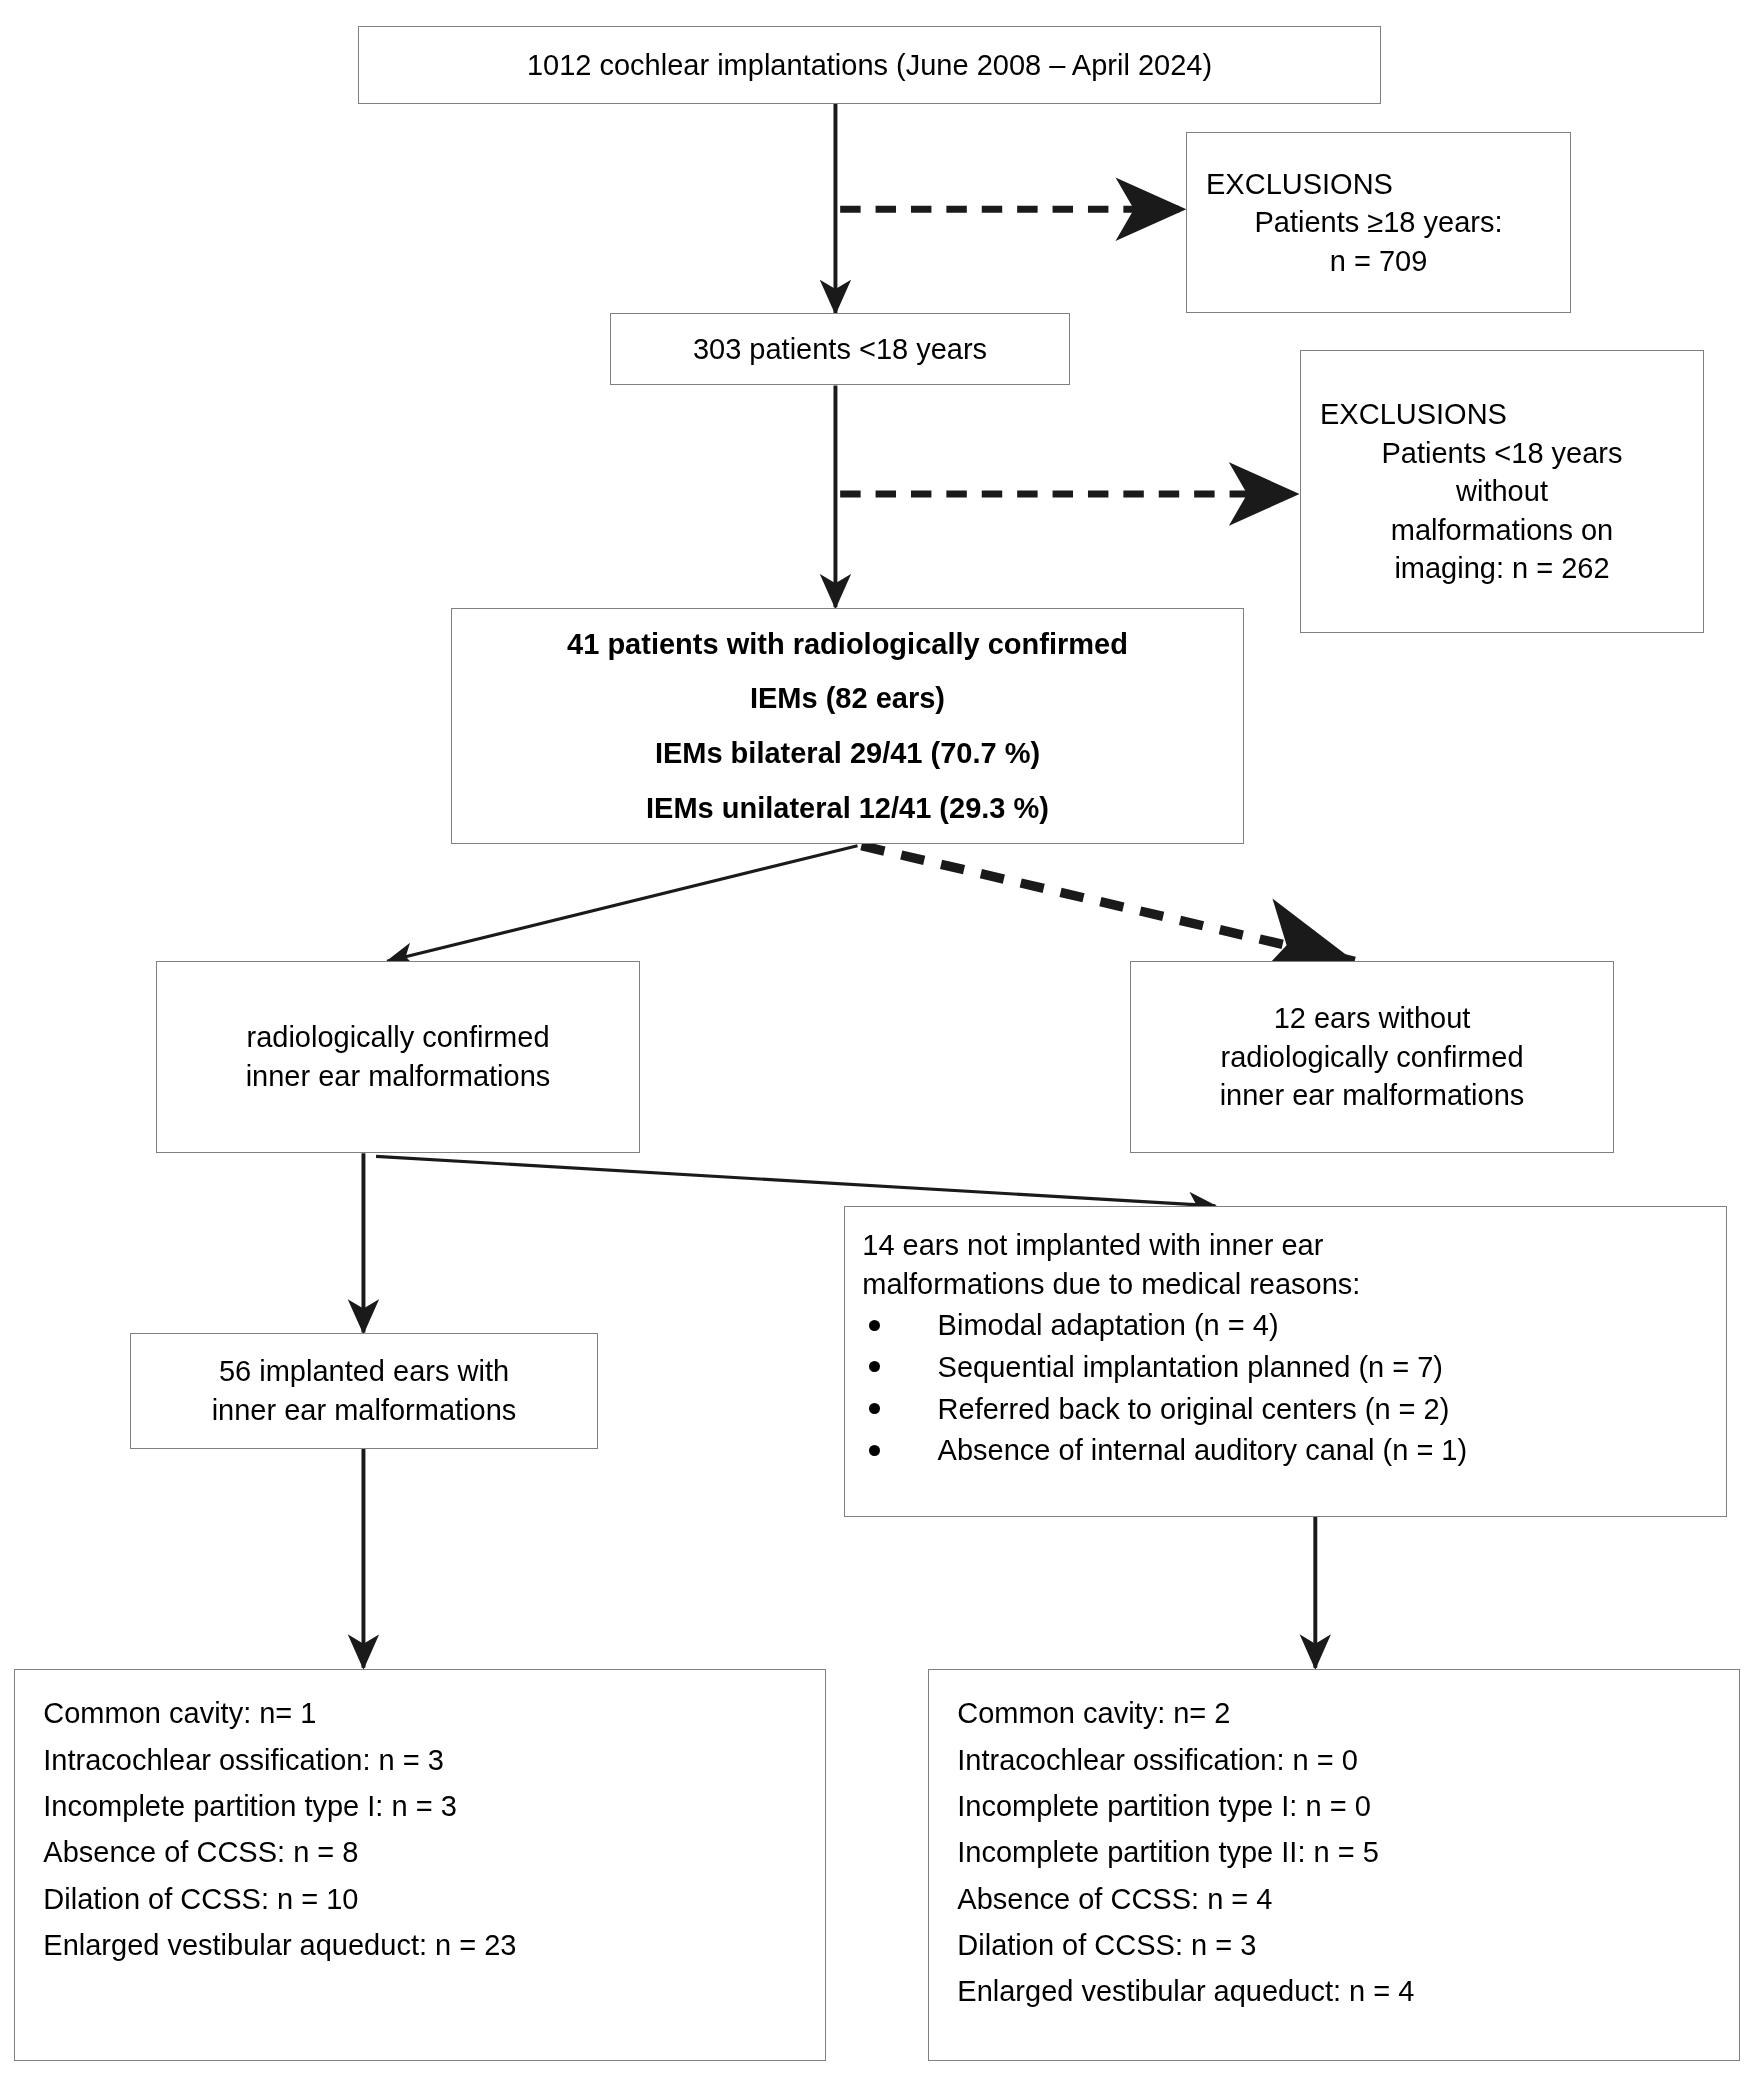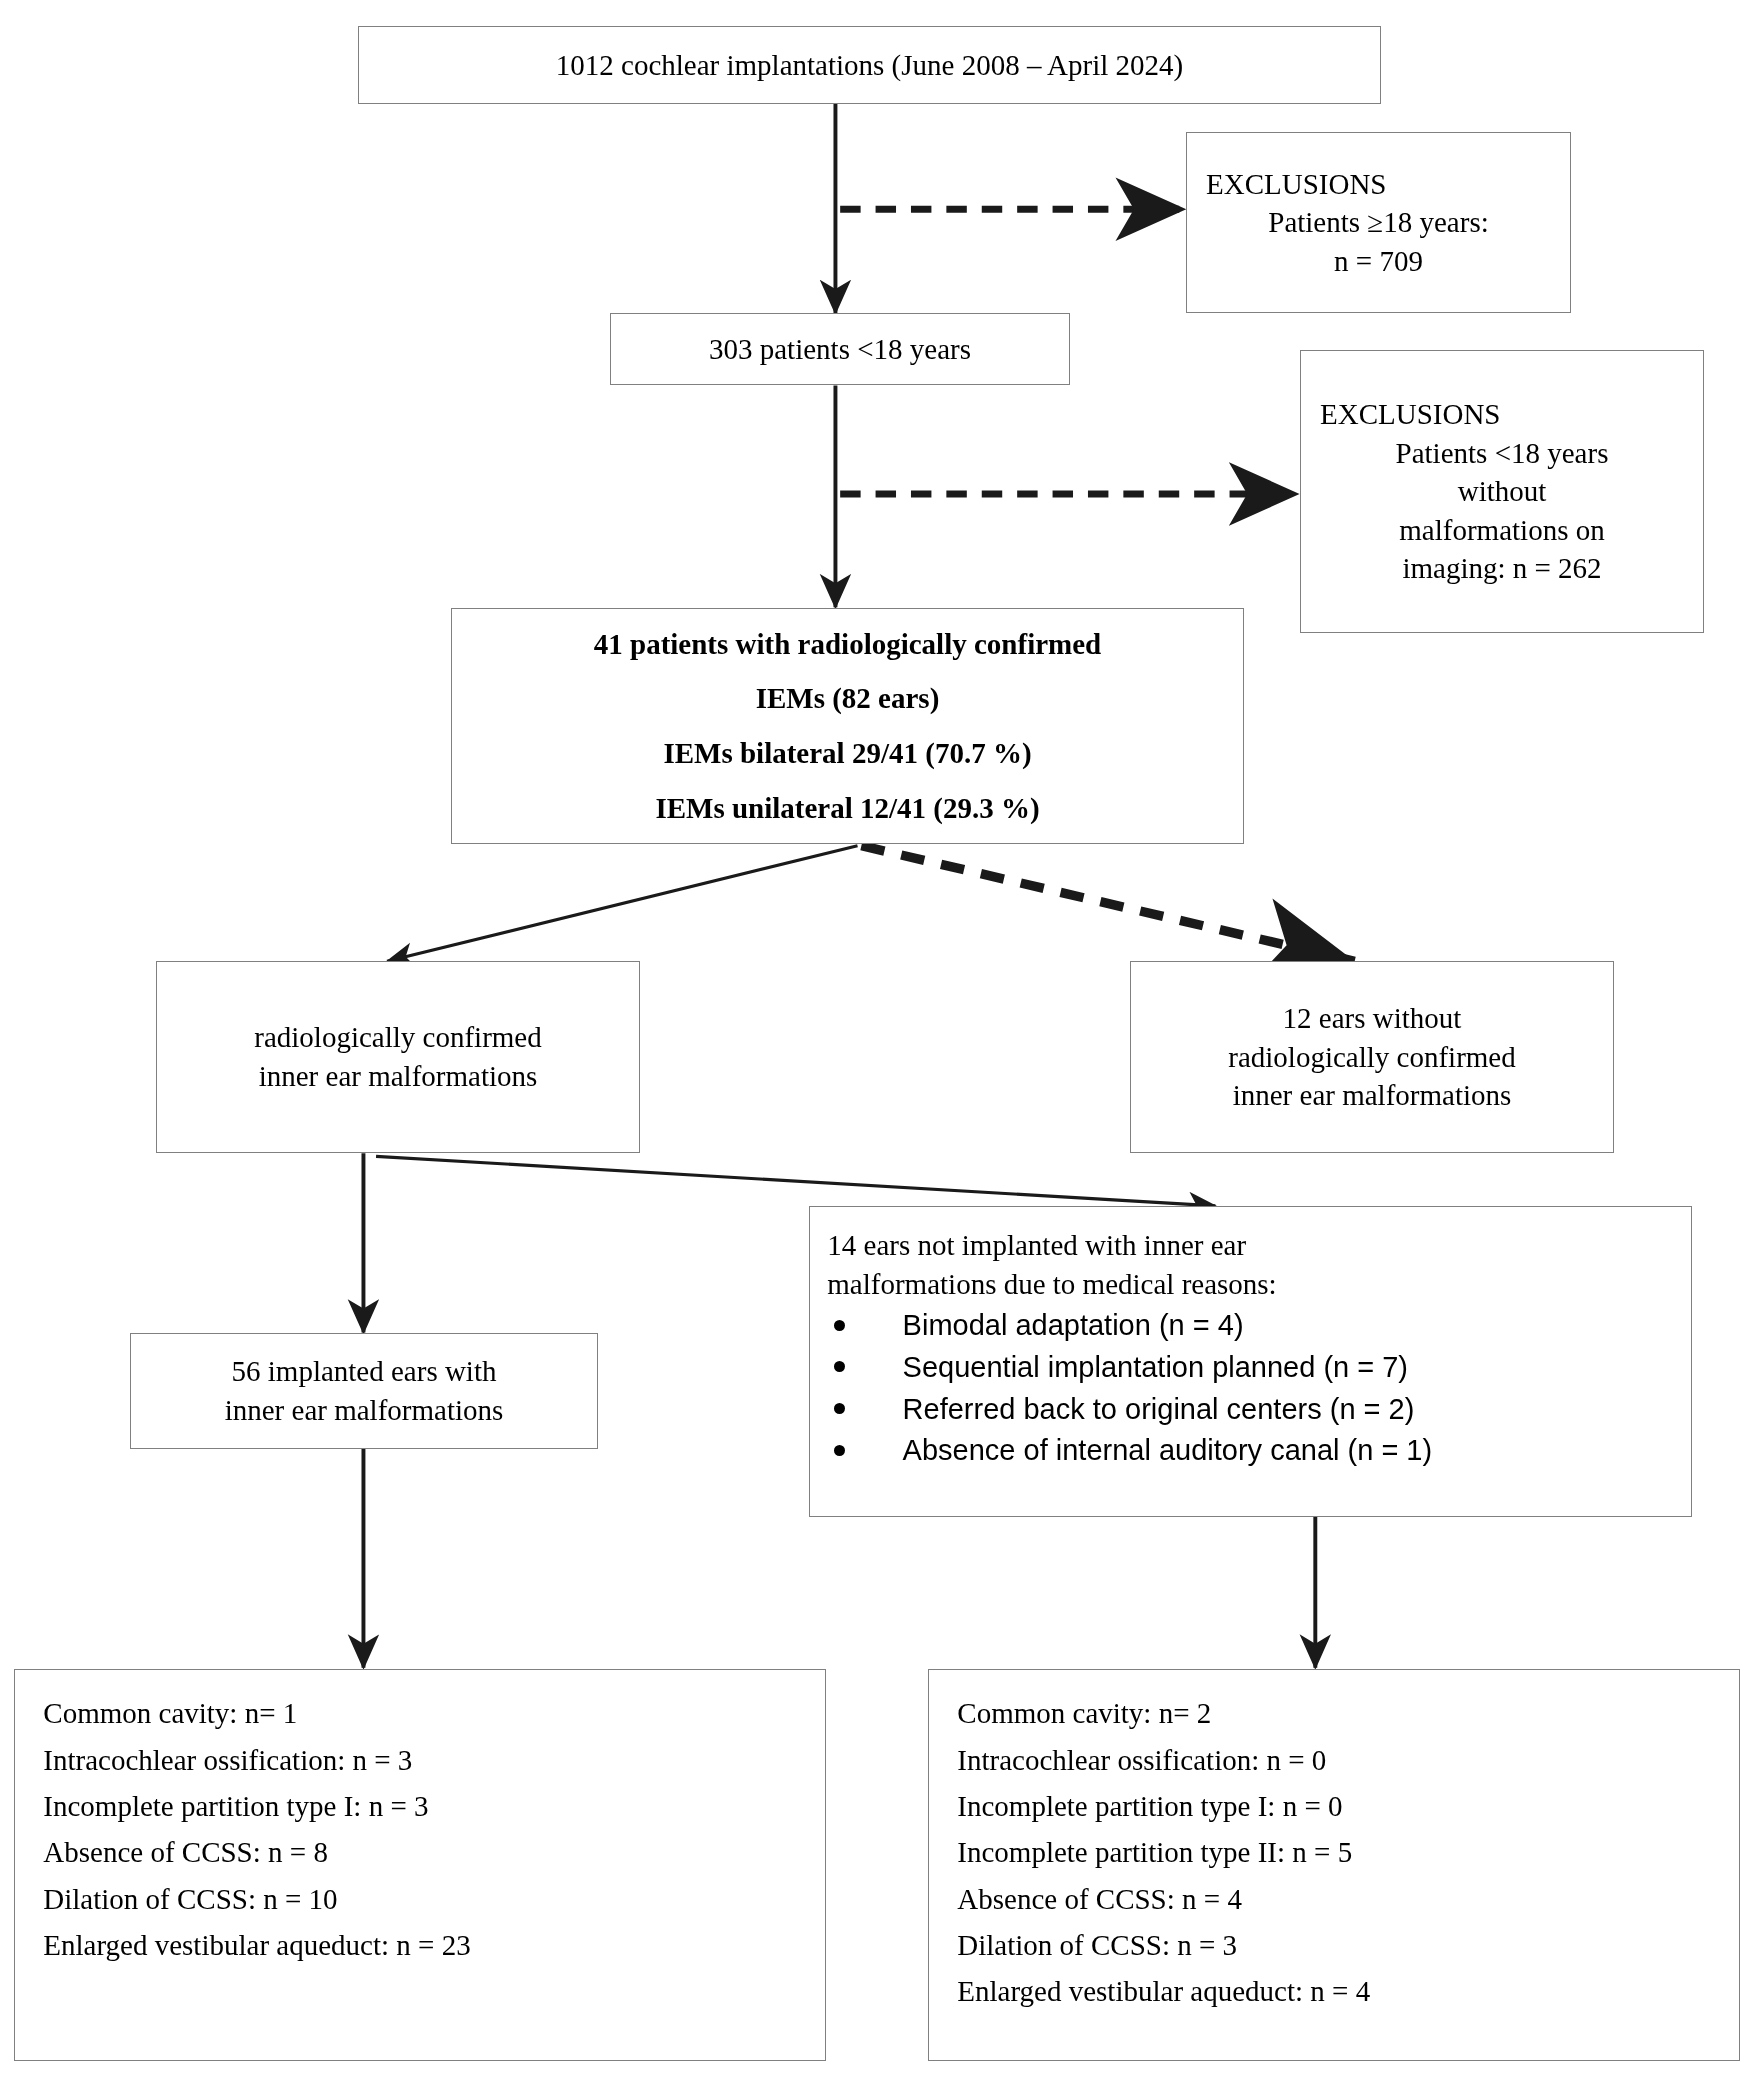--- a/index.html
+++ b/index.html
@@ -10,26 +10,26 @@
   }
   #flow-svg{position:absolute;left:0;top:0;width:1759px;height:2087px;}
   .node{
     position:absolute;box-sizing:border-box;
     border:1.6px solid #808080;background:#ffffff;
     display:flex;flex-direction:column;justify-content:center;
     font-size:29px;line-height:1.33;color:#000;
   }
   .node.center-text{align-items:center;text-align:center;}
   .node.left-text{align-items:flex-start;text-align:left;}
-  .node .line{display:block;width:100%;font-family:Liberation Serif, serif;}
+  .node .line{display:block;width:100%;}
   .node.left-text .line{padding-left:17.3px;}
   .node.bold{font-weight:bold;gap:16px;}
   .excl-head{text-align:left;width:100%;padding-left:19px;box-sizing:border-box;}
   .excl-body{text-align:center;width:100%;}
-  .list-box{justify-content:flex-start;padding-top:19px;}
+  .list-box{justify-content:flex-start;padding-top:19px;margin-left:35px;}
   .list-box .line{padding-left:20.5px;}
   .bullets{width:100%;margin:0;padding:0;list-style:none;}
   .bullets li{
     display:flex;align-items:baseline;width:100%;
     padding-left:23.6px;box-sizing:border-box;margin:3.1px 0;
   }
   .bullets li .dot{
     flex:0 0 auto;width:11px;height:11px;border-radius:50%;
     background:#000;margin-right:58px;position:relative;top:-4.7px;
   }

